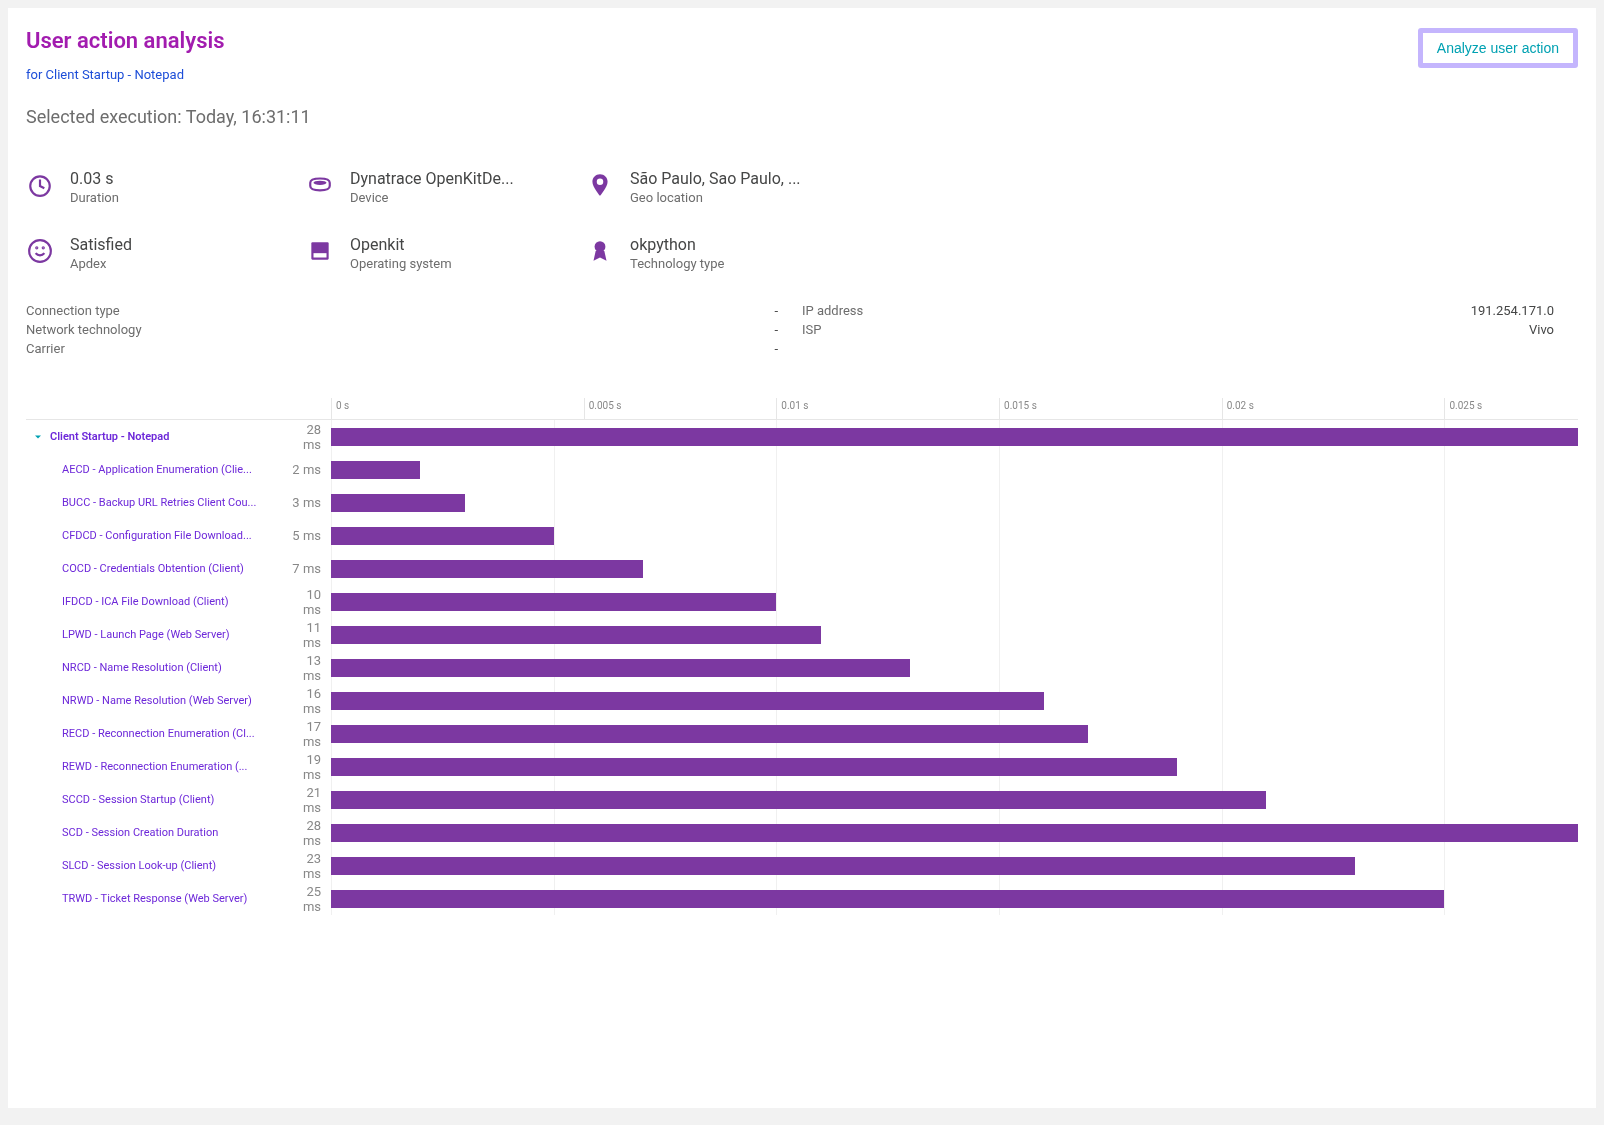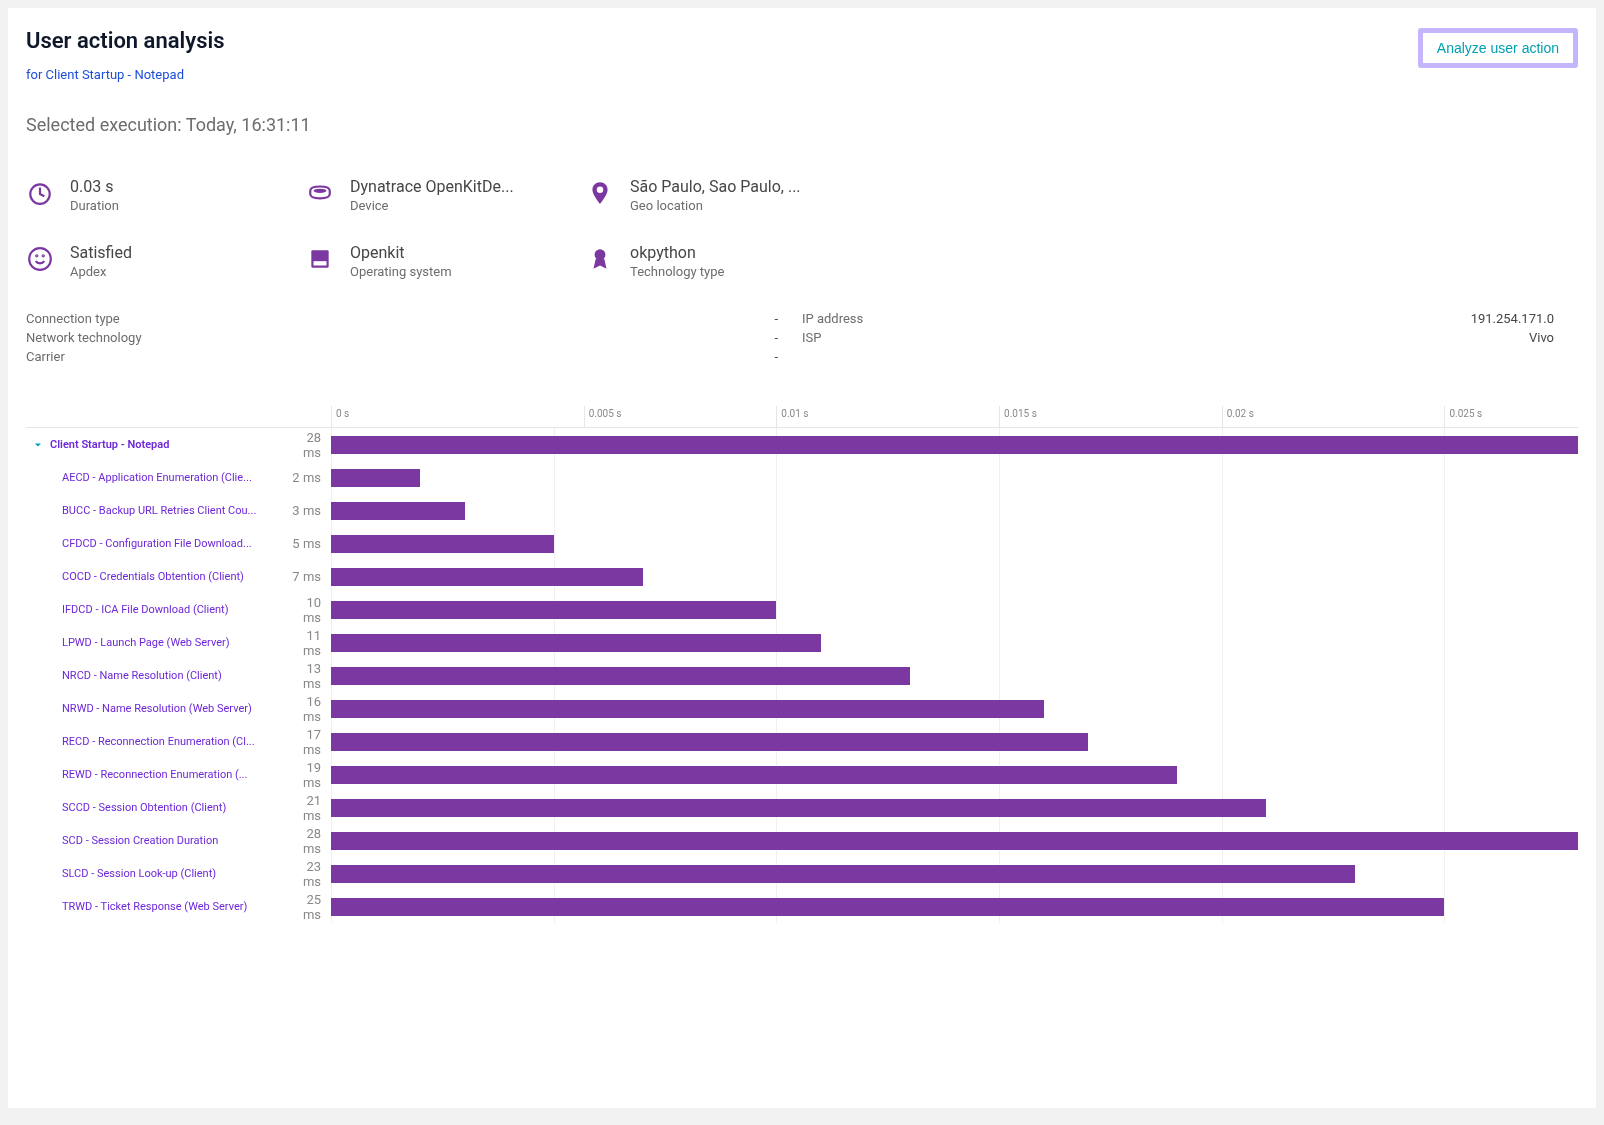--- a/index.html
+++ b/index.html
@@ -16,40 +16,40 @@
     min-height: 1100px;
   }
   .header-row {
     display: flex;
     justify-content: space-between;
     align-items: flex-start;
   }
   .title {
     font-size: 22px;
     font-weight: 600;
-    color: #0f172a;
+    color: #a21caf;
   }
   .subtitle {
     font-size: 13px;
     color: #1d4ed8;
     margin-top: 14px;
   }
   .analyze-btn {
     border: 5px solid #c4b5fd;
     color: #00a1b2;
     background: #fff;
     padding: 7px 14px;
     border-radius: 3px;
     font-size: 14px;
     cursor: pointer;
   }
   .selected-exec {
     font-size: 18px;
     color: #6d6d6d;
-    margin-top: 32px;
+    margin-top: 24px;
     font-weight: 400;
   }
   .metrics-grid {
     display: flex;
     margin-top: 42px;
     gap: 0;
   }
   .metrics-col {
     display: flex;
     flex-direction: column;
@@ -482,21 +482,21 @@
             <div class="gridline" style="left: 17.8571%;"></div>
             <div class="gridline" style="left: 35.7143%;"></div>
             <div class="gridline" style="left: 53.5714%;"></div>
             <div class="gridline" style="left: 71.4286%;"></div>
             <div class="gridline" style="left: 89.2857%;"></div>
             <div class="wf-bar" style="width: 67.8571%;"></div>
           </div>
         </div>
         <div class="wf-row">
           <div class="wf-label-area child">
-            <span class="wf-label">SCCD - Session Obtention (Client)</span>
+            <span class="wf-label">SCCD - Session Startup (Client)</span>
           </div>
           <div class="wf-dur">21 ms</div>
           <div class="wf-bar-cell">
             <div class="gridline" style="left: 0%;"></div>
             <div class="gridline" style="left: 17.8571%;"></div>
             <div class="gridline" style="left: 35.7143%;"></div>
             <div class="gridline" style="left: 53.5714%;"></div>
             <div class="gridline" style="left: 71.4286%;"></div>
             <div class="gridline" style="left: 89.2857%;"></div>
             <div class="wf-bar" style="width: 75%;"></div>

